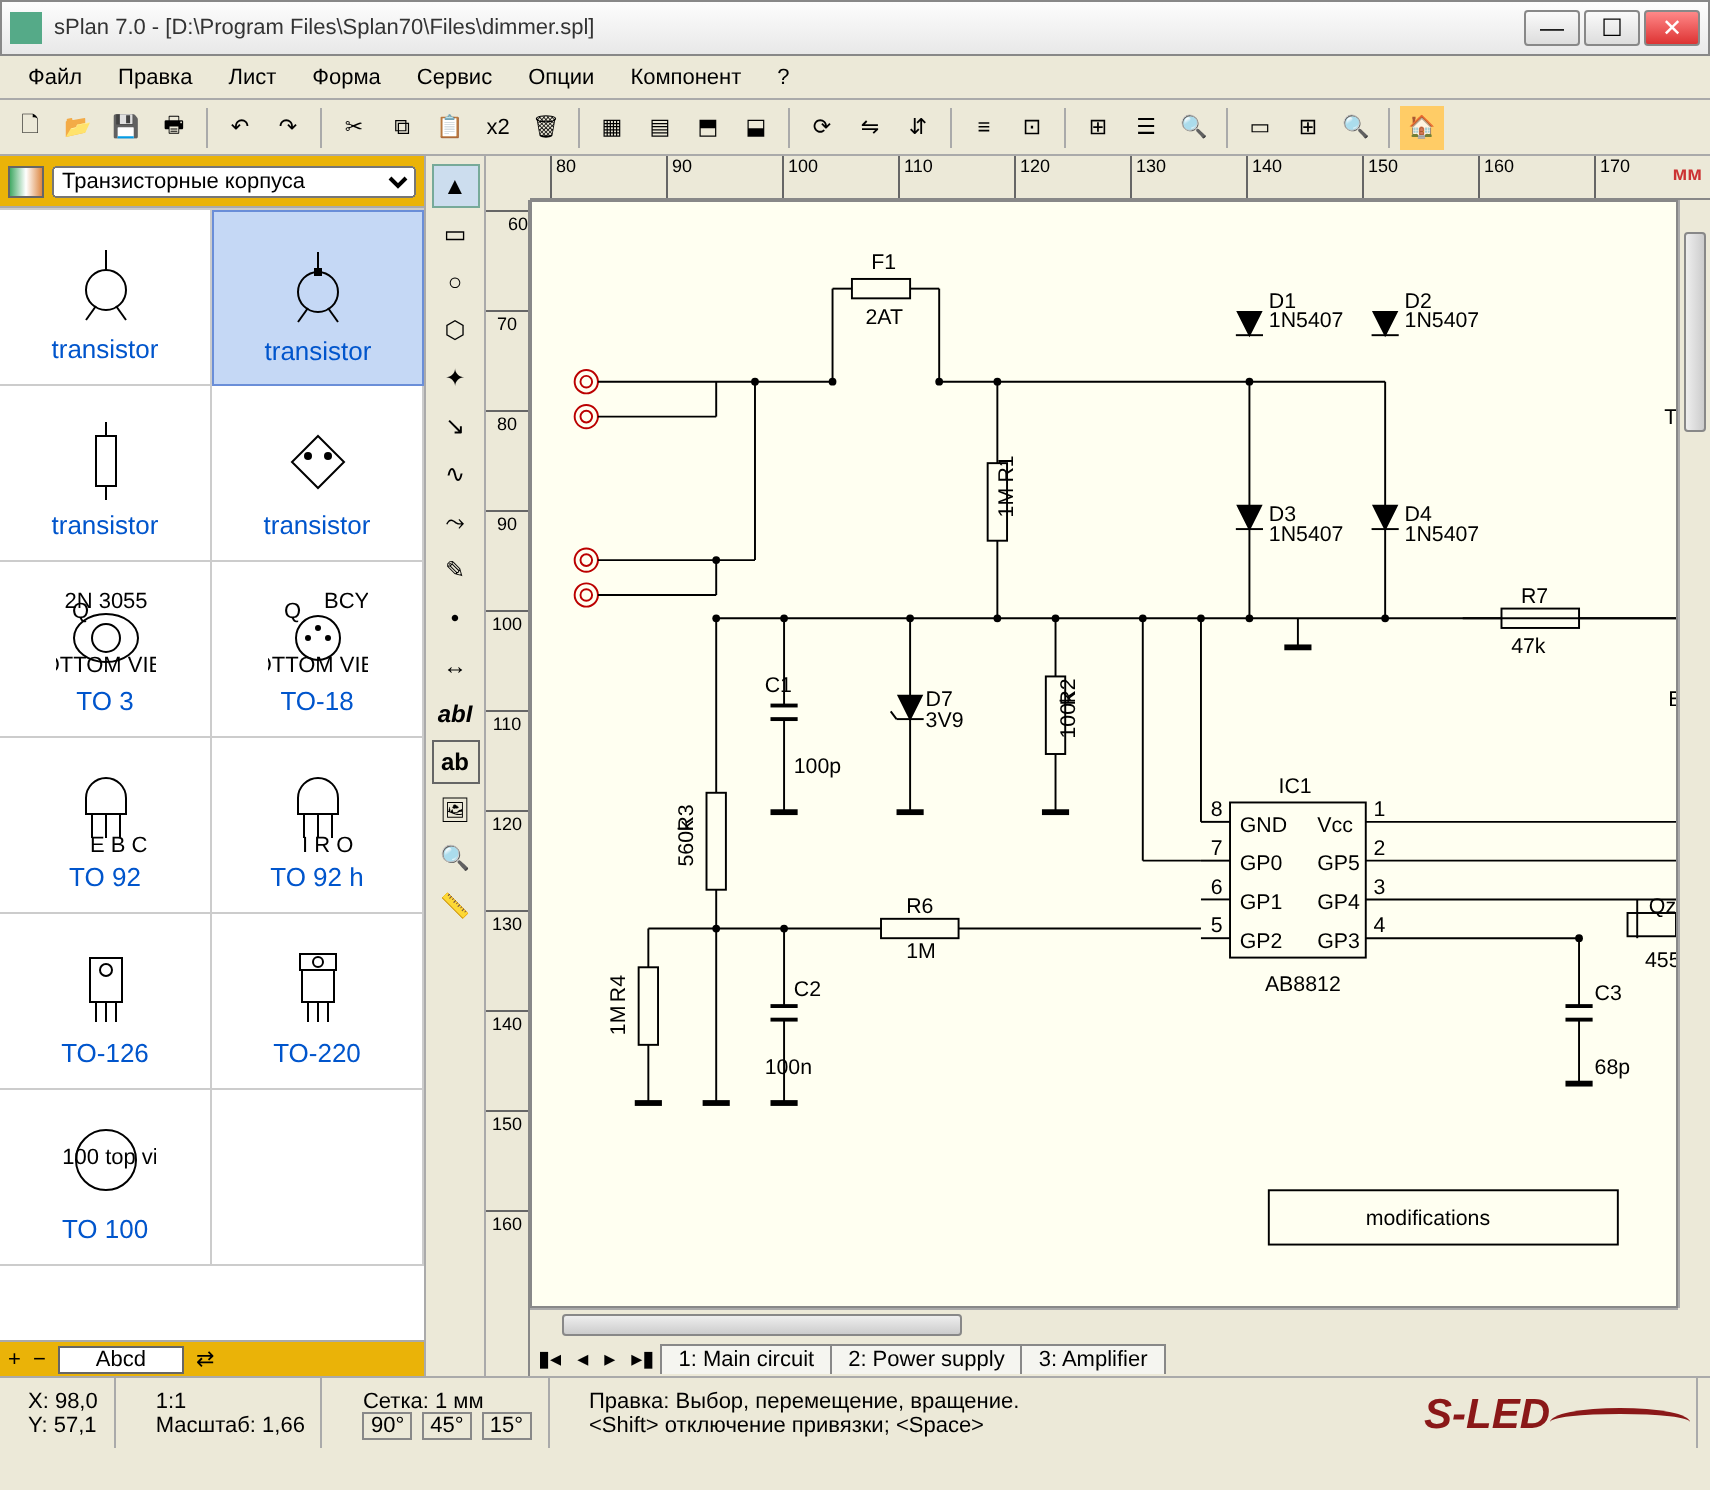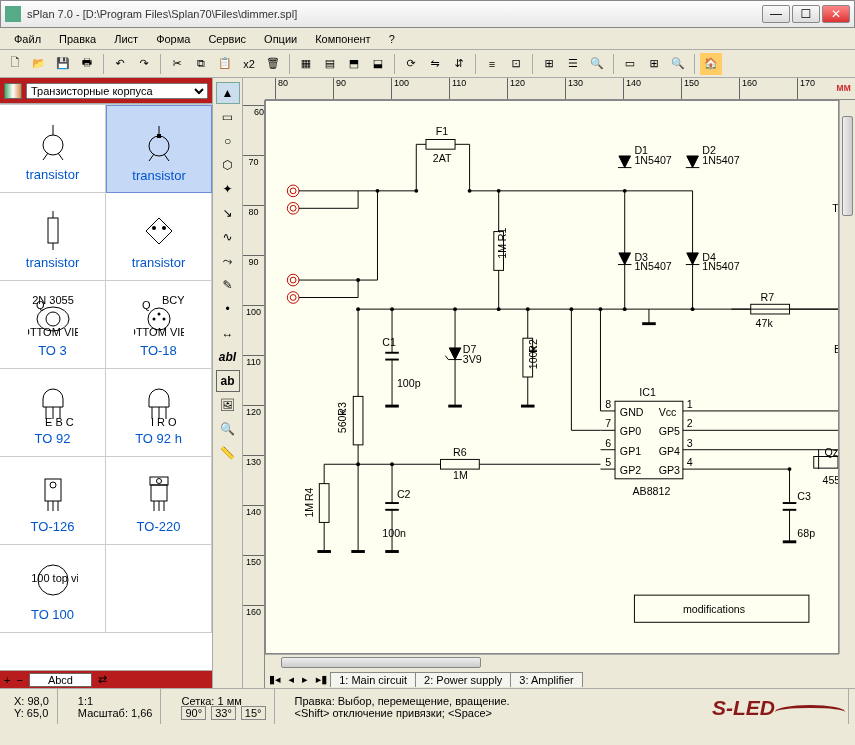--- a/index.html
+++ b/index.html
@@ -12,21 +12,21 @@
 .tbtn.close { background: linear-gradient(#f88,#d33); color: #fff; }
 
 .menubar { height: 22px; background: #ece9d8; border-bottom: 1px solid #aaa; display: flex; align-items: center; padding: 0 6px; gap: 2px; }
 .menubar span { padding: 2px 8px; cursor: default; }
 
 .toolbar { height: 28px; background: #ece9d8; border-bottom: 1px solid #aaa; display: flex; align-items: center; padding: 0 4px; gap: 2px; }
 .tool { width: 22px; height: 22px; display: flex; align-items: center; justify-content: center; border: 1px solid transparent; }
 .sep { width: 1px; height: 20px; background: #aaa; margin: 0 3px; }
 
 .main { display: flex; height: 610px; }
-.left { width: 213px; background: #b91c1c; border-right: 1px solid #aaa; display: flex; flex-direction: column; }
+.left { width: 213px; background: #eab308; border-right: 1px solid #aaa; display: flex; flex-direction: column; }
 .libselect { height: 26px; display: flex; align-items: center; padding: 2px 4px; gap: 4px; border-bottom: 1px solid #aaa; }
 .libselect select { flex: 1; font-size: 11px; }
 .book-icon { width: 18px; height: 16px; background: linear-gradient(90deg,#4a6,#fff 50%,#d84); border: 1px solid #666; }
 
 .libgrid { flex: 1; background: #fff; overflow-y: auto; display: grid; grid-template-columns: 1fr 1fr; grid-auto-rows: 88px; border-top: 1px solid #ccc; }
 .libcell { border-right: 1px solid #ccc; border-bottom: 1px solid #ccc; display: flex; flex-direction: column; align-items: center; justify-content: center; padding: 2px; cursor: pointer; }
 .libcell.selected { background: #c5d8f5; border: 1px solid #6a8ed8; }
 .libcell .sym { width: 50px; height: 50px; display: flex; align-items: center; justify-content: center; }
 .libcell .lbl { color: #0055cc; font-size: 13px; margin-top: 2px; text-align: center; }
 
@@ -544,30 +544,30 @@
       <div class="tab">1: Main circuit</div>
       <div class="tab">2: Power supply</div>
       <div class="tab">3: Amplifier</div>
     </div>
   </div>
 </div>
 
 <div class="statusbar">
   <div class="cell">
     <span>X: 98,0</span>
-      <span>Y: 65,0</span>
+      <span>Y: 57,1</span>
   </div>
   <div class="cell">
     <span>1:1</span>
       <span>Масштаб: 1,66</span>
   </div>
   <div class="cell">
     <span>Сетка: 1 мм</span>
     <span>
       <span style="border:1px solid #888;padding:0 3px;margin-right:2px">90°</span>
-      <span style="border:1px solid #888;padding:0 3px;margin-right:2px">33°</span>
+      <span style="border:1px solid #888;padding:0 3px;margin-right:2px">45°</span>
       <span style="border:1px solid #888;padding:0 3px">15°</span>
     </span>
   </div>
   <div class="cell" style="flex:1;white-space:pre-line">Правка: Выбор, перемещение, вращение.
 &lt;Shift&gt; отключение привязки; &lt;Space&gt;</div>
   <div class="logo">S-LED<span class="swoosh"></span></div>
 </div>
 
 </body></html>

